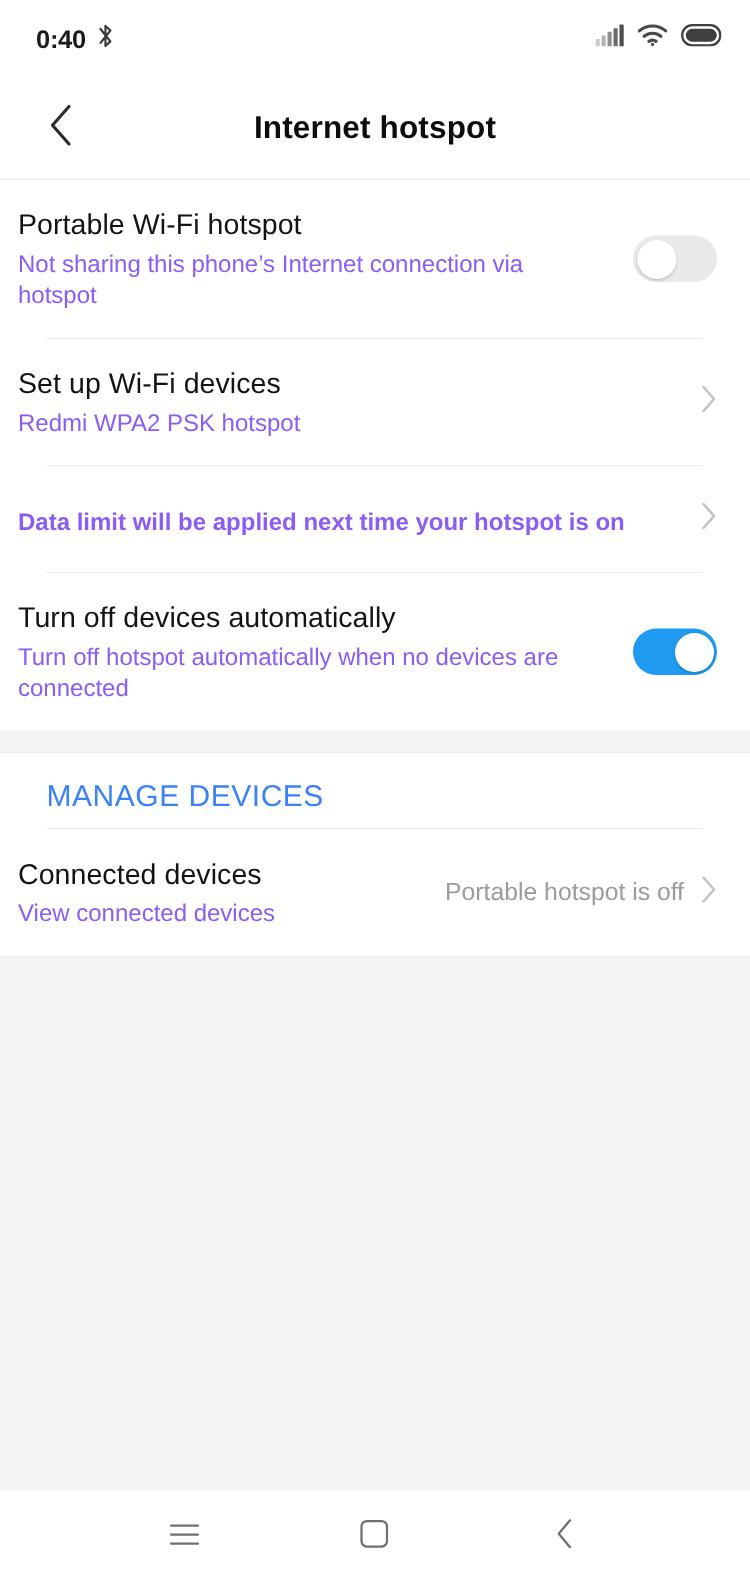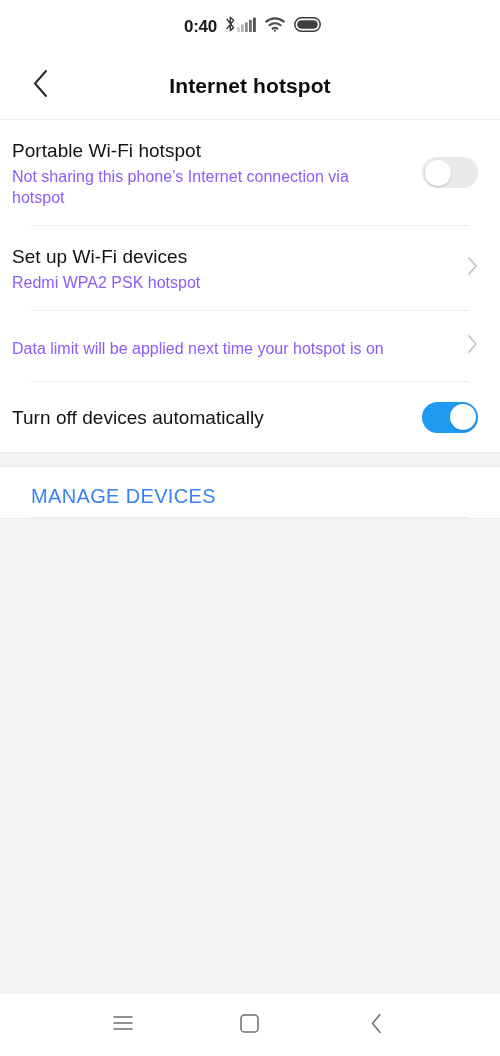--- a/index.html
+++ b/index.html
@@ -23,21 +23,21 @@
     background: #f5f5f5;
     position: relative;
   }
 
   
   .status-bar {
     height: 52px;
     background: #ffffff;
     display: flex;
     align-items: center;
-    justify-content: center;
+    justify-content: space-between;
     padding: 0 19px 0 24px;
     box-sizing: border-box;
     flex: 0 0 auto;
   }
   .status-left {
     display: flex;
     align-items: center;
     gap: 7px;
   }
   .status-clock {
@@ -112,21 +112,21 @@
     line-height: 25px;
     letter-spacing: 0.05px;
   }
   .row-sub {
     font-size: 16px;
     color: #8b5cf6;
     line-height: 21px;
     margin-top: 3px;
     max-width: 370px;
   }
-  .row-sub.wide { max-width: 420px; }
+  .row-sub.wide { max-width: 420px; font-weight: bold; }
   .row-right {
     flex: 0 0 auto;
     display: flex;
     align-items: center;
     gap: 11px;
     margin-left: 10px;
   }
   .row-value {
     font-size: 16.5px;
     color: #9b9b9b;
@@ -300,33 +300,48 @@
             <path d="M2 2 L9 10 L2 18" fill="none" stroke="#c2c2c2" stroke-width="1.7" stroke-linecap="round" stroke-linejoin="round"></path>
           </svg>
         </span>
       </div>
     </div>
     <div class="divider"></div>
 
     <div class="row">
       <div class="row-inner">
         <div class="row-title">Turn off devices automatically</div>
+        <div class="row-sub">Turn off hotspot automatically when no devices are connected</div>
       </div>
       <div class="row-right">
         <div class="toggle on">
           <div class="knob"></div>
         </div>
       </div>
     </div>
 
     <div class="section-gap"></div>
 
     <div class="section-header">MANAGE DEVICES</div>
     <div class="divider"></div>
 
+    <div class="row">
+      <div class="row-inner">
+        <div class="row-title">Connected devices</div>
+        <div class="row-sub">View connected devices</div>
+      </div>
+      <div class="row-right">
+        <span class="row-value">Portable hotspot is off</span>
+        <span class="chev">
+          <svg width="11" height="20" viewBox="0 0 11 20">
+            <path d="M2 2 L9 10 L2 18" fill="none" stroke="#c2c2c2" stroke-width="1.7" stroke-linecap="round" stroke-linejoin="round"></path>
+          </svg>
+        </span>
+      </div>
+    </div>
   </div>
 
   <div class="filler"></div>
 
   <div class="navbar">
     <div class="nav-btn">
       <span>
         <svg width="20" height="16" viewBox="0 0 20 16">
           <path d="M1 2 H19 M1 8 H19 M1 14 H19" stroke="#6e6e6e" stroke-width="1.5" stroke-linecap="round"></path>
         </svg>

